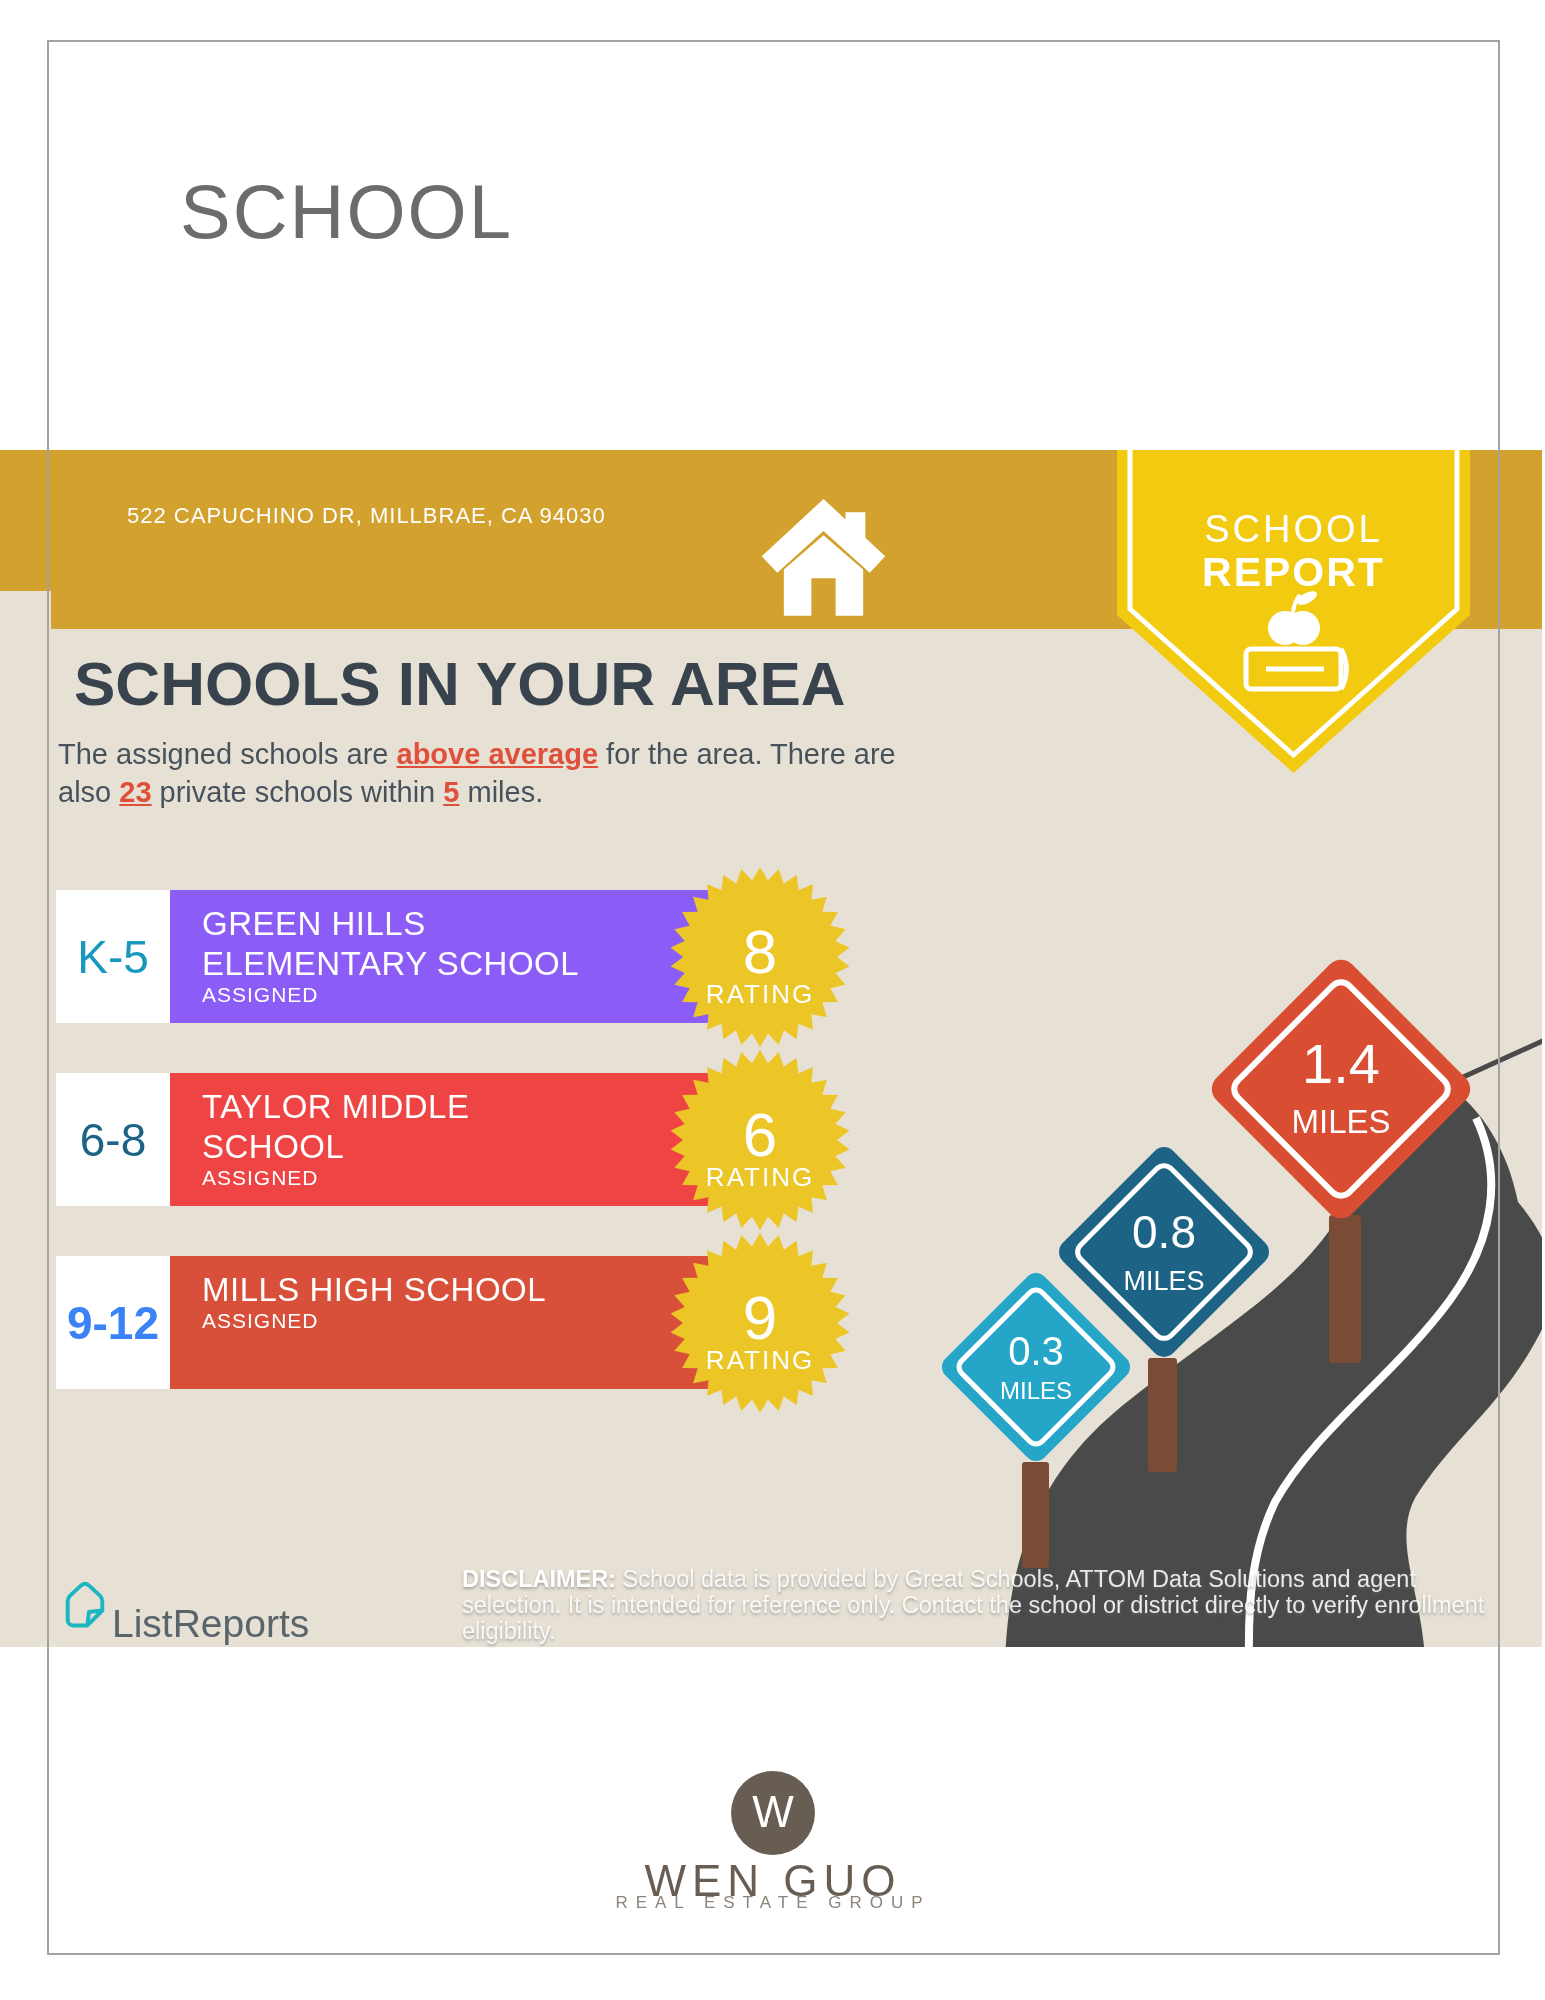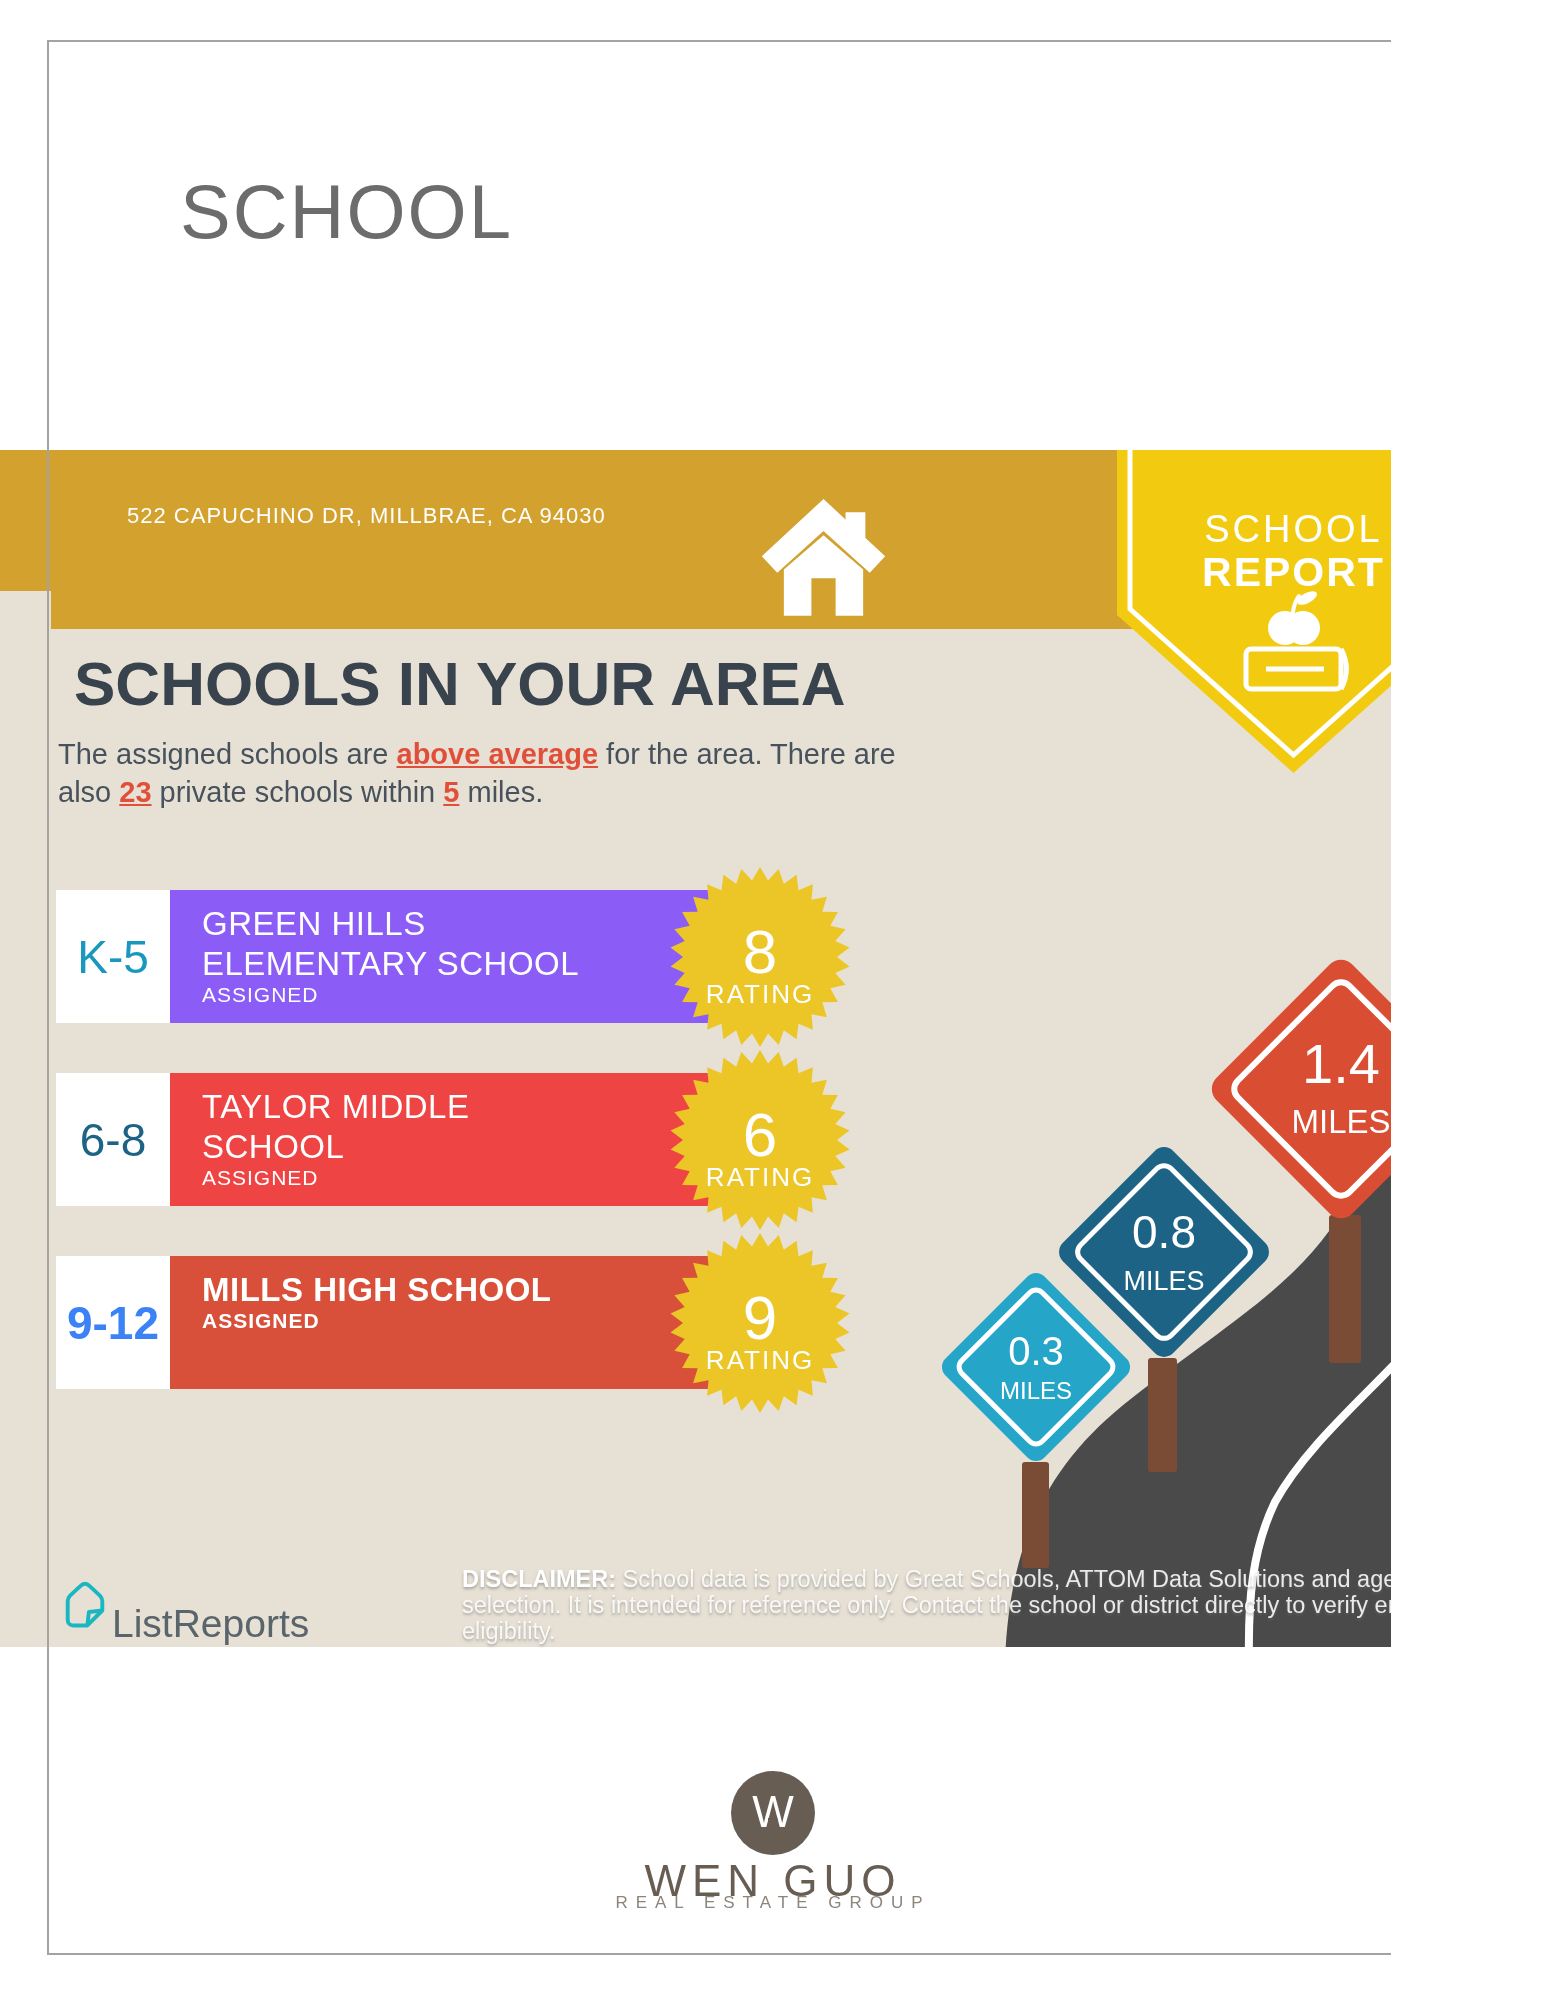--- a/index.html
+++ b/index.html
@@ -1,17 +1,17 @@
 <!DOCTYPE html>
 <html><head>
 <meta charset="utf-8">
 <style>
   html,body { margin:0; padding:0; background:#ffffff; }
   .canvas {
-    position:relative; width:1391px; height:2000px; overflow:hidden;
+    position:relative; width:1542px; height:2000px; overflow:hidden;
     background:#ffffff; font-family:"Liberation Sans", sans-serif;
   }
   .abs { position:absolute; }
 
   
   .page-border {
     position:absolute; left:47px; top:40px; width:1453px; height:1915px;
     border:2px solid #a3a3a0; box-sizing:border-box; z-index:30; pointer-events:none;
   }
 
@@ -225,21 +225,21 @@
       <polygon points="0.0,-90.0 8.0,-76.6 18.7,-88.0 23.8,-73.2 36.6,-82.2 38.5,-66.7 52.9,-72.8 51.5,-57.2 66.9,-60.2 62.3,-45.3 77.9,-45.0 70.3,-31.3 85.6,-27.8 75.3,-16.0 89.5,-9.4 77.0,-0.0 89.5,9.4 75.3,16.0 85.6,27.8 70.3,31.3 77.9,45.0 62.3,45.3 66.9,60.2 51.5,57.2 52.9,72.8 38.5,66.7 36.6,82.2 23.8,73.2 18.7,88.0 8.0,76.6 0.0,90.0 -8.0,76.6 -18.7,88.0 -23.8,73.2 -36.6,82.2 -38.5,66.7 -52.9,72.8 -51.5,57.2 -66.9,60.2 -62.3,45.3 -77.9,45.0 -70.3,31.3 -85.6,27.8 -75.3,16.0 -89.5,9.4 -77.0,0.0 -89.5,-9.4 -75.3,-16.0 -85.6,-27.8 -70.3,-31.3 -77.9,-45.0 -62.3,-45.3 -66.9,-60.2 -51.5,-57.2 -52.9,-72.8 -38.5,-66.7 -36.6,-82.2 -23.8,-73.2 -18.7,-88.0 -8.0,-76.6"></polygon>
       <text class="num" x="0" y="16">6</text>
       <text class="lbl" x="0" y="46">RATING</text>
     </svg>
   </div>
 
   <div class="row" style="top:1256px;">
     <div class="grade-box">
       <span class="grade" style="color: #3b82f6; font-weight: bold;">9-12</span>
     </div>
-    <div class="bar" style="background-color: rgb(216, 80, 58); font-weight: bold;">
+    <div class="bar" style="background-color: rgb(216, 80, 58);">
       <div class="school-name">MILLS HIGH SCHOOL</div>
       <div class="assigned" style="top:53px;">ASSIGNED</div>
     </div>
     <svg class="burst" width="186" height="186" viewBox="-93 -93 186 186">
       <polygon points="0.0,-90.0 8.0,-76.6 18.7,-88.0 23.8,-73.2 36.6,-82.2 38.5,-66.7 52.9,-72.8 51.5,-57.2 66.9,-60.2 62.3,-45.3 77.9,-45.0 70.3,-31.3 85.6,-27.8 75.3,-16.0 89.5,-9.4 77.0,-0.0 89.5,9.4 75.3,16.0 85.6,27.8 70.3,31.3 77.9,45.0 62.3,45.3 66.9,60.2 51.5,57.2 52.9,72.8 38.5,66.7 36.6,82.2 23.8,73.2 18.7,88.0 8.0,76.6 0.0,90.0 -8.0,76.6 -18.7,88.0 -23.8,73.2 -36.6,82.2 -38.5,66.7 -52.9,72.8 -51.5,57.2 -66.9,60.2 -62.3,45.3 -77.9,45.0 -70.3,31.3 -85.6,27.8 -75.3,16.0 -89.5,9.4 -77.0,0.0 -89.5,-9.4 -75.3,-16.0 -85.6,-27.8 -70.3,-31.3 -77.9,-45.0 -62.3,-45.3 -66.9,-60.2 -51.5,-57.2 -52.9,-72.8 -38.5,-66.7 -36.6,-82.2 -23.8,-73.2 -18.7,-88.0 -8.0,-76.6"></polygon>
       <text class="num" x="0" y="16">9</text>
       <text class="lbl" x="0" y="46">RATING</text>
     </svg>
   </div>
 

